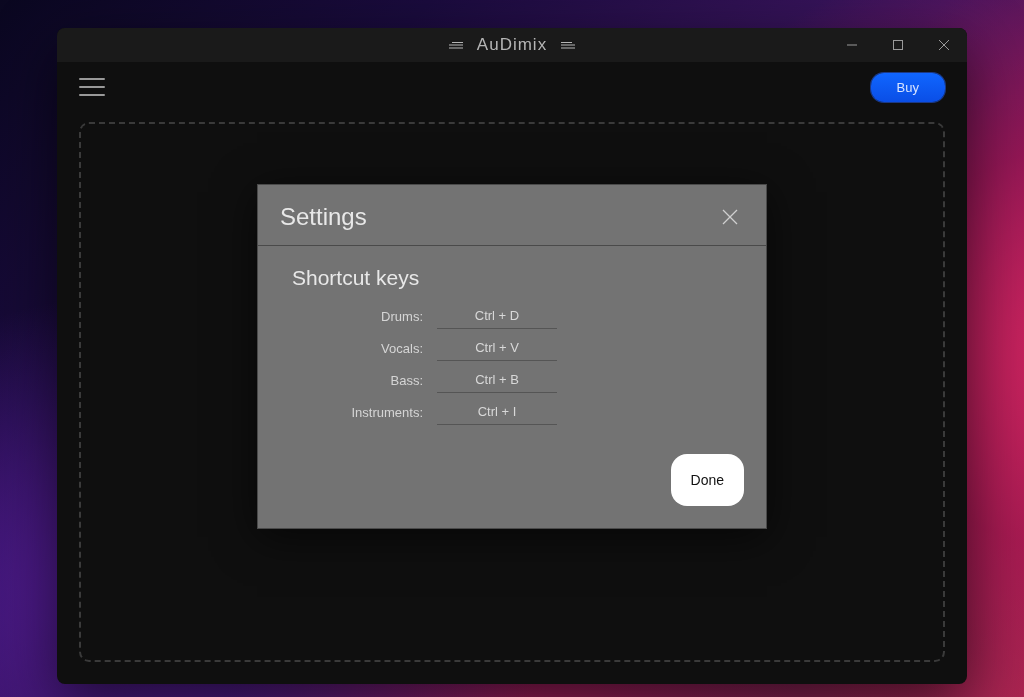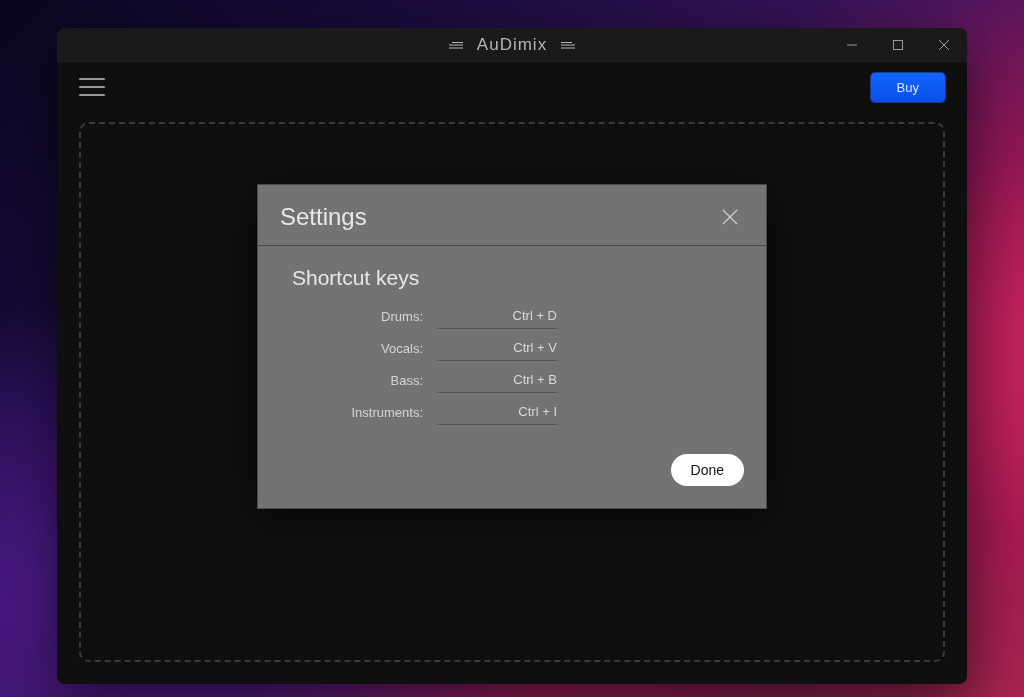--- a/index.html
+++ b/index.html
@@ -153,21 +153,21 @@
       background: #999;
       border-radius: 1px;
     }
 
     .buy-btn {
       background: #0b5cff;
       background: linear-gradient(180deg, #1066ff 0%, #0a4ee6 100%);
       color: #d8e4ff;
       border: none;
       padding: 7px 26px;
-      border-radius: 4px;
+      border-radius: 13px;
       font-size: 13px;
       font-weight: 400;
       cursor: pointer;
       box-shadow: 0 0 0 1px rgba(40,100,255,0.5);
     }
 
     
     .main {
       flex: 1;
       padding: 10px 22px 22px 22px;
@@ -242,36 +242,36 @@
     }
 
     .shortcut-field {
       width: 120px;
       background: transparent;
       border: none;
       border-bottom: 1px solid #555;
       color: #d8d8d8;
       font-size: 13px;
       padding: 4px 0 5px 0;
-      text-align: right;
+      text-align: center;
       outline: none;
       font-family: inherit;
     }
 
     .modal-footer {
       display: flex;
       justify-content: flex-end;
       padding: 12px 22px 22px 22px;
     }
 
     .done-btn {
       background: #ffffff;
       color: #111;
       border: none;
-      padding: 8px 20px;
+      padding: 18px 20px;
       border-radius: 16px;
       font-size: 14px;
       font-weight: 500;
       cursor: pointer;
     }
   </style>
 </head>
 <body>
 
 <div class="desktop-bg"></div>

